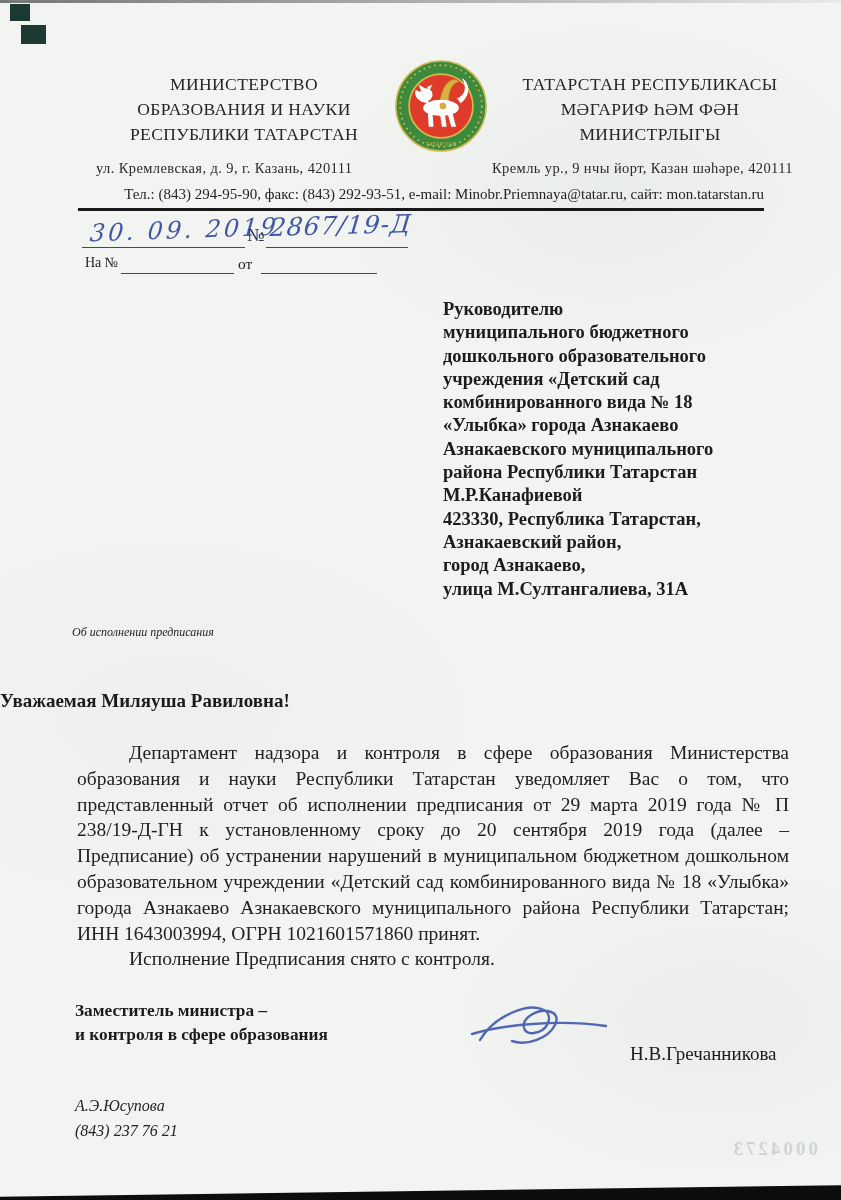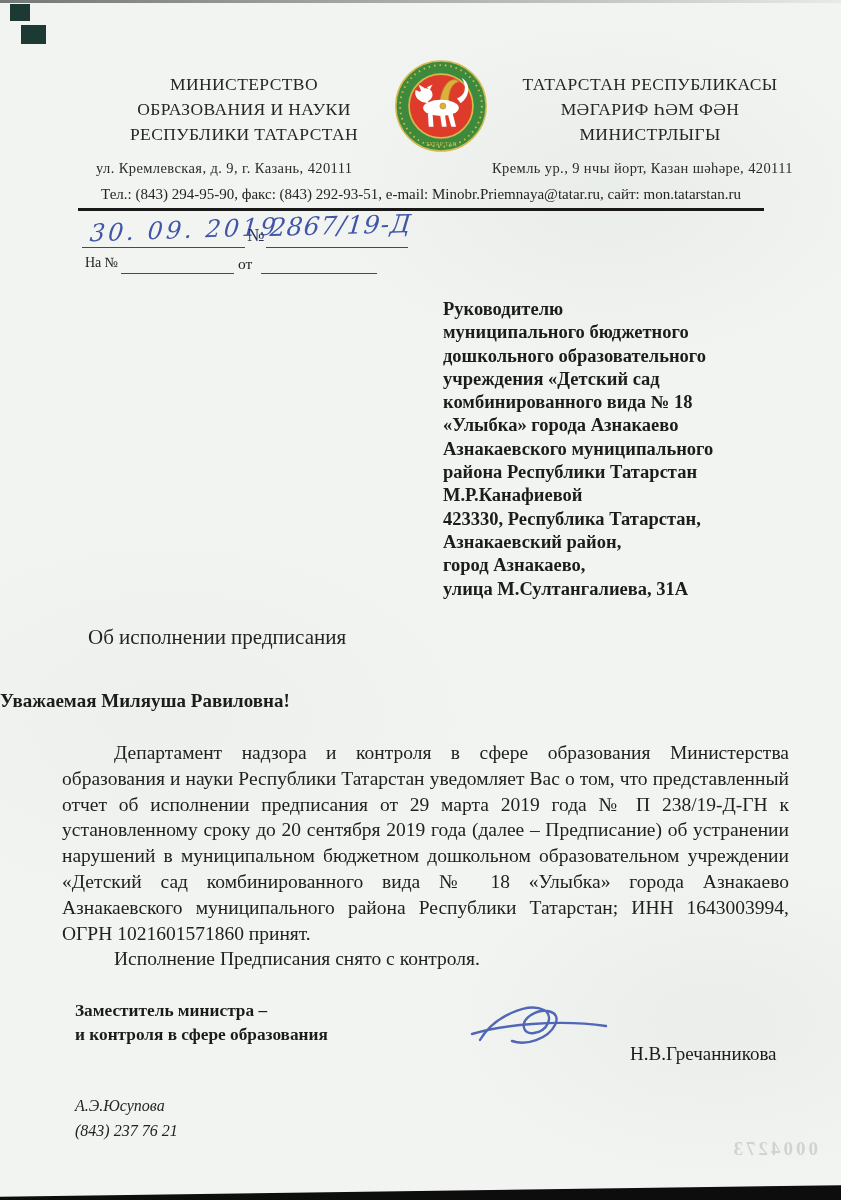--- a/index.html
+++ b/index.html
@@ -23,41 +23,41 @@
   .bottom-edge { left:0; bottom:0; width:100%; height:16px; background:#0c0d0c;
     clip-path:polygon(0 80%, 100% 8%, 100% 100%, 0 100%); }
   .bleed { left:688px; top:1138px; width:130px; transform:scaleX(-1);
     color:rgba(152,163,157,.38); font-size:19px; letter-spacing:3px; font-weight:bold; }
   
   .org { text-align:center; font-size:17.5px; line-height:25px; letter-spacing:.4px; color:#262626; }
   .org-left  { left:96px;  top:72px; width:296px; }
   .org-right { left:492px; top:72px; width:316px; }
   .addr { text-align:left; font-size:14.5px; color:#2b2b2b; margin-top:9px; }
   .emblem-box { left:394px; top:59px; width:94px; height:94px; }
-  .contacts { left:78px; top:186px; width:686px; text-align:center; font-size:15px; color:#242424; }
+  .contacts { left:78px; top:186px; width:686px; text-align:right; font-size:15px; color:#242424; }
   .rule { left:78px; top:208px; width:686px; height:3px; background:#181818; }
   
   .hand { font-style:italic; color:#4156a8; font-family:"DejaVu Serif",serif; }
   .ref-date { left:90px; top:216px; font-size:24px; letter-spacing:3px; transform:rotate(-2deg) skewX(-7deg); }
   .ref-no-sign { left:247px; top:225px; font-size:18px; color:#2c3255; }
   .ref-number { left:270px; top:211px; font-size:25px; letter-spacing:1px; transform:rotate(-1.5deg) skewX(-7deg); }
   .u { border-bottom:1.5px solid #4a4a4a; height:1px; }
   .u-date { left:82px; top:247px; width:163px; }
   .u-num  { left:266px; top:247px; width:142px; }
   .na-label { left:85px; top:255px; font-size:14px; color:#242424; }
   .ot-label { left:238px; top:255px; font-size:15.5px; color:#242424; }
   .u-na { left:121px; top:273px; width:113px; }
   .u-ot { left:261px; top:273px; width:116px; }
   
   .recipient { left:443px; top:298px; width:345px; font-weight:bold; font-size:18.5px; line-height:23.3px; color:#1c1c1c; }
   
-  .subject { left:88px; top:625px; font-size:21px; color:#242424; }
+  .subject { left:72px; top:625px; font-size:12px; color:#242424;font-style:italic; }
   .salutation { left:0; top:690px; width:841px; text-align:left; font-weight:bold; font-size:19px; color:#1c1c1c; }
   .body-text { left:62px; top:740px; width:727px; font-size:19.5px; line-height:25.8px; color:#212121; }
-  .body-text p { text-align:justify; text-indent:52px; }
+  .body-text p { text-align:justify; text-indent:52px;margin-left:15px; }
   
   .sig-post { left:75px; top:999px; width:330px; font-weight:bold; font-size:17.3px; line-height:23.5px; color:#1b1b1b; }
   .sig-scribble { left:466px; top:996px; }
   .sig-name { left:630px; top:1043px; font-weight:normal; font-size:19px; color:#1b1b1b; }
   .executor { left:75px; top:1093px; font-size:16px; line-height:25px; color:#242424;font-style:italic; }
 </style>
 </head>
 <body>
 
 <div class="page">

